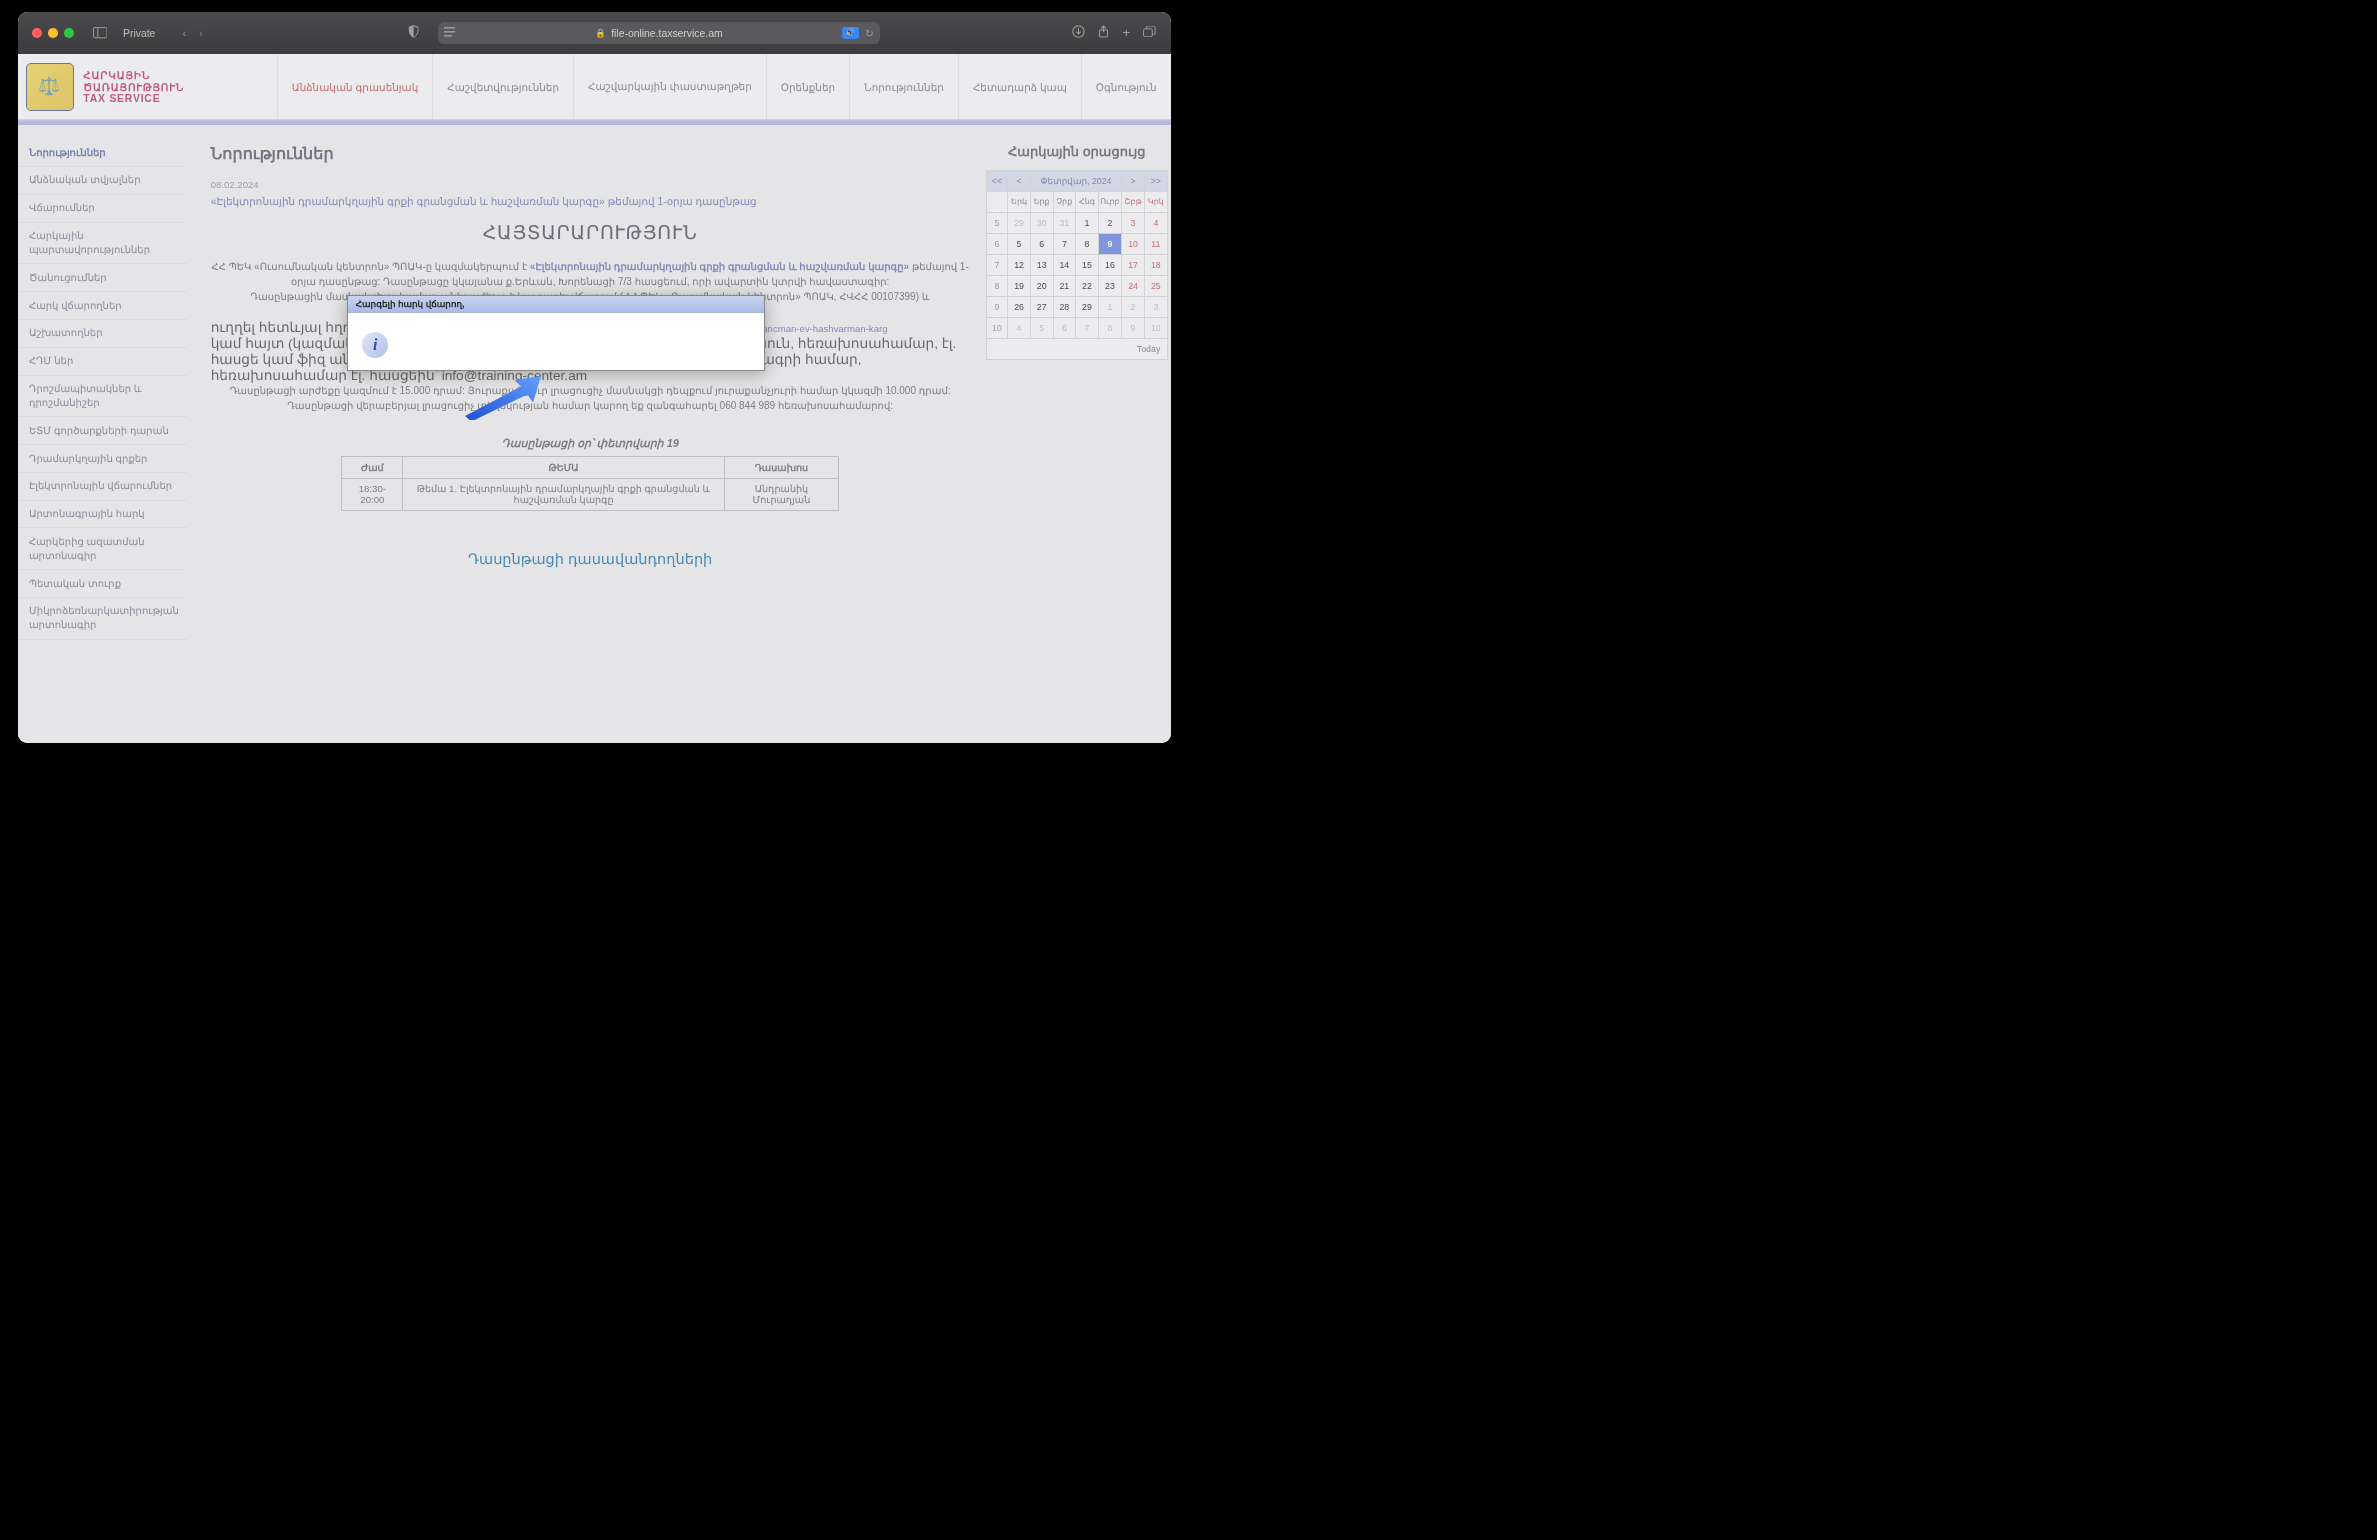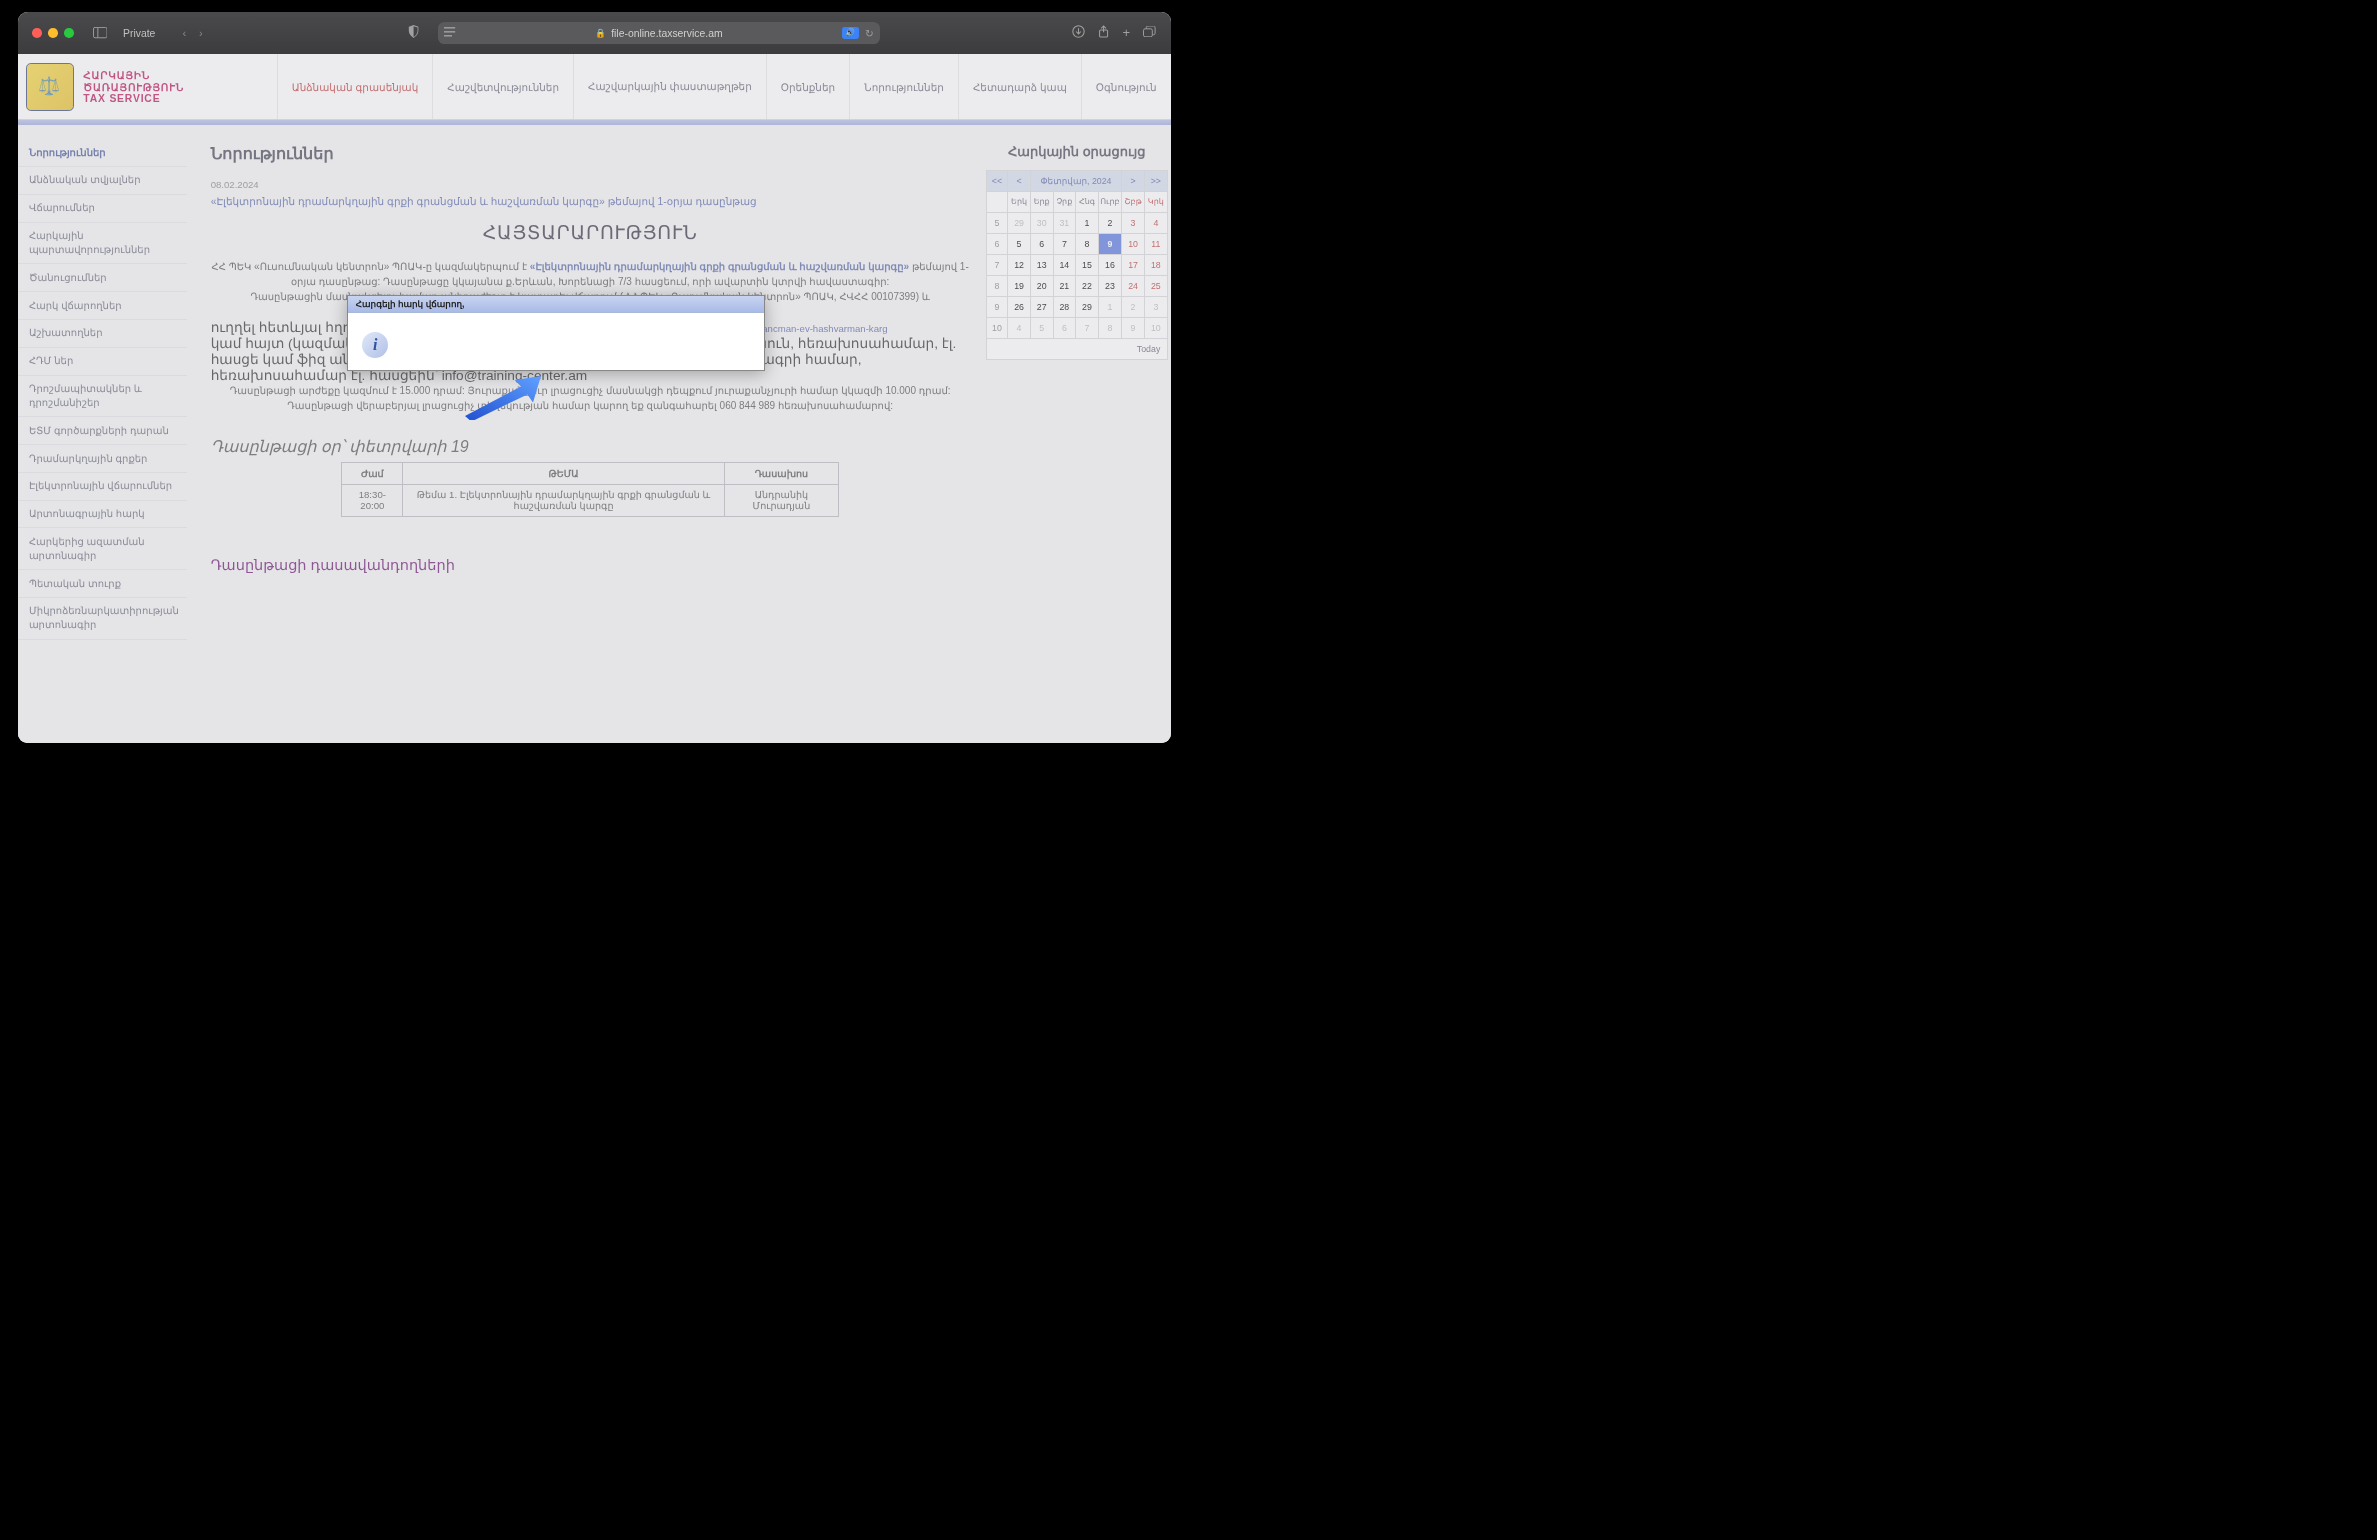--- a/index.html
+++ b/index.html
@@ -137,34 +137,34 @@
 }
 .main h1 { font-size: 16px; color: #4a4a5a; margin-bottom: 16px; }
 .date { font-size: 9.6px; color: #888; }
 .news-title { color: #5a6aaa; font-size: 10.4px; margin: 4.8px 0 14.5px; }
 .announce-title { text-align: center; font-size: 19px; color: #3a3a4a; margin: 11.2px 0 14.5px; letter-spacing: 0.8px; }
 .body-text { font-size: 10px; color: #555; line-height: 1.5; }
 .body-text .highlight { color: #5a6aaa; font-weight: 600; }
 .link-url { color: #5a6aaa; font-size: 9.6px; }
 .big-text { font-size: 13.7px; color: #333; }
 .center { text-align: center; }
-.course-day { font-size: 16px; font-style: italic; font-weight: normal; margin: 24px 0 6.4px; }
+.course-day { text-align: center; font-size: 11px; font-style: italic; font-weight: bold; margin: 24px 0 6.4px; }
 .course-table {
   width: 498px;
   margin: 0 auto;
   border-collapse: collapse;
   font-size: 9.6px;
 }
 .course-table th, .course-table td {
   border: 0.8px solid #b8b8c0;
   padding: 4.8px 8px;
   text-align: center;
 }
 .course-table th { background: #f4f4f6; font-weight: bold; }
-.schedule-header { font-size: 14.5px; color: #701a75; margin-top: 40px; }
+.schedule-header { text-align: center; font-size: 14.5px; color: #0369a1; margin-top: 40px; }
 
 .rightbar {
   width: 193px;
   padding: 19px 3px 0 8px;
 }
 .rightbar h2 { font-size: 13px; color: #4a4a5a; margin-bottom: 11.2px; text-align: center; }
 .calendar {
   width: 100%;
   border-collapse: collapse;
   font-size: 8.8px;

